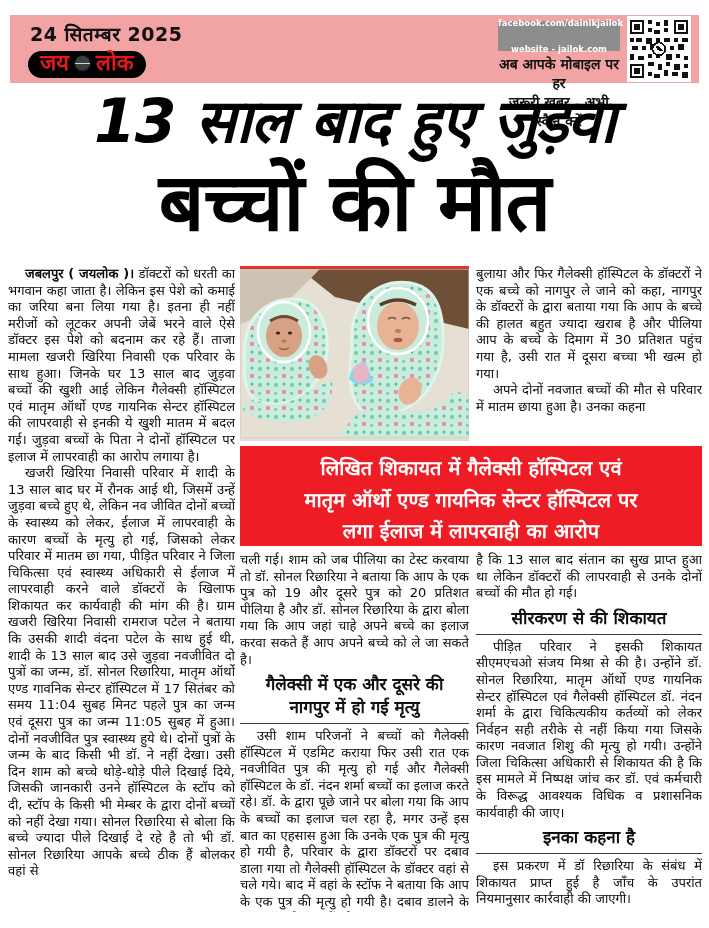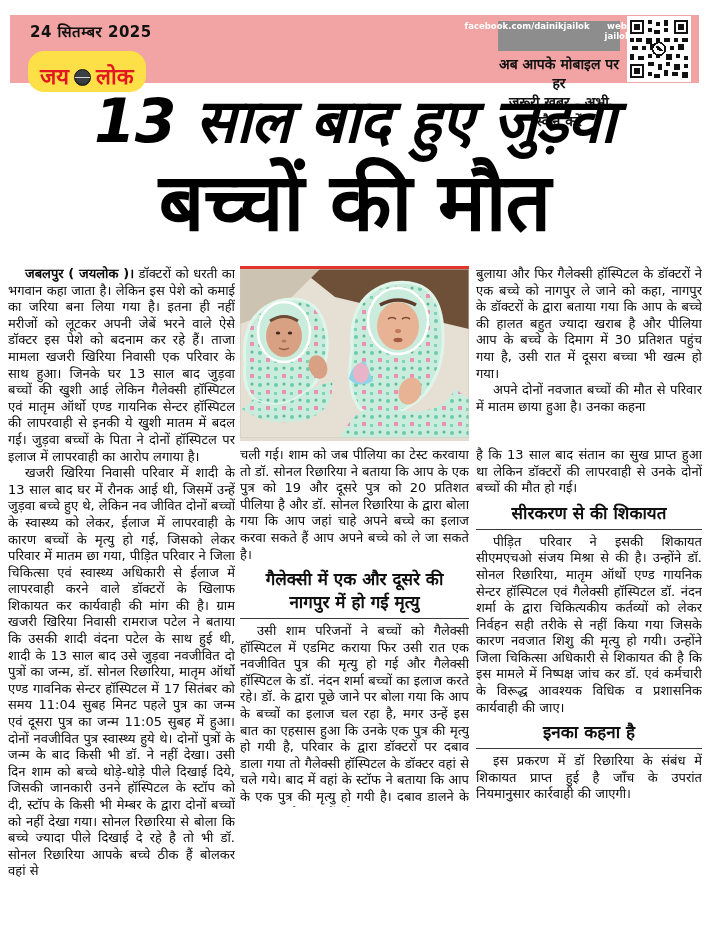--- a/index.html
+++ b/index.html
@@ -2,37 +2,37 @@
 <html lang="hi"><head>
 <meta charset="utf-8">
 <style>
   html,body{margin:0;padding:0;}
   body{
     width:709px;height:928px;position:relative;background:#ffffff;
     font-family:"DejaVu Sans", sans-serif;color:#0b0b0b;overflow:hidden;
   }
   
   .banner{position:absolute;left:10px;top:15px;width:689px;height:68px;background:#f2a3a3;}
-  .date{position:absolute;left:20px;top:6px;font-size:15px;font-weight:bold;color:#111;letter-spacing:.5px;}
+  .date{position:absolute;left:20px;top:6px;font-size:19px;font-weight:bold;color:#111;letter-spacing:.5px;}
   .logo-pill{
-    position:absolute;left:18px;top:36px;background:#fde047;border-radius:16px;
-    padding:14px 12px 3px 12px;display:flex;align-items:center;gap:5px;
+    position:absolute;left:18px;top:36px;background:#000000;border-radius:16px;
+    padding:0 12px 3px 12px;display:flex;align-items:center;gap:5px;
   }
   .logo-txt{font-size:22px;font-weight:bold;color:#e2181e;line-height:1.1;}
   .globe{
     width:15px;height:15px;border-radius:50%;
     background:
       linear-gradient(#0000 45%,#cfd6da 45%,#cfd6da 55%,#0000 55%),
       radial-gradient(circle at 50% 40%, #3a3f44 0 55%, #111 100%);
     border:1px solid #111;flex:0 0 auto;
   }
   .social-box{
     position:absolute;left:488px;top:6px;width:122px;height:30px;background:#8d8d8d;
     color:#fff;font-size:8.5px;font-weight:bold;text-align:center;
-    display:flex;flex-direction:row;justify-content:center;gap:15px;line-height:1.2;
+    display:flex;flex-direction:column;justify-content:center;gap:15px;line-height:1.2;
   }
   .scan-text{
     position:absolute;left:488px;top:40px;width:122px;text-align:center;
     font-size:14px;font-weight:bold;color:#111;line-height:1.35;
   }
   .qr-box{position:absolute;left:617px;top:1px;width:64px;height:66px;background:#fff;
     display:flex;align-items:center;justify-content:center;}
   .qr-box svg{display:block;}
   
   .headline{position:absolute;left:0;top:84px;width:709px;text-align:center;color:#000;}
@@ -200,20 +200,25 @@
           <rect x="0" y="0" width="229" height="169" fill="none" stroke="#cfc8bc" stroke-width="1"></rect>
         </svg>
       </div>
 
       <div class="col3top">
         <p class="para">बुलाया और फिर गैलेक्सी हॉस्पिटल के डॉक्टरों ने एक बच्चे को नागपुर ले जाने को कहा, नागपुर के डॉक्टरों के द्वारा बताया गया कि आप के बच्चे की हालत बहुत ज्यादा खराब है और पीलिया आप के बच्चे के दिमाग में 30 प्रतिशत पहुंच गया है, उसी रात में दूसरा बच्चा भी खत्म हो गया।</p>
         <p class="para indent">अपने दोनों नवजात बच्चों की मौत से परिवार में मातम छाया हुआ है। उनका कहना</p>
       </div>
     </div>
 
+    <div class="redbox">
+      <div>लिखित शिकायत में गैलेक्सी हॉस्पिटल एवं</div>
+      <div>मातृम ऑर्थो एण्ड गायनिक सेन्टर हॉस्पिटल पर</div>
+      <div>लगा ईलाज में लापरवाही का आरोप</div>
+    </div>
 
     <div class="bottom-row">
 
       <div class="col2b">
         <p class="para">चली गई। शाम को जब पीलिया का टेस्ट करवाया तो डॉ. सोनल रिछारिया ने बताया कि आप के एक पुत्र को 19 और दूसरे पुत्र को 20 प्रतिशत पीलिया है और डॉ. सोनल रिछारिया के द्वारा बोला गया कि आप जहां चाहे अपने बच्चे का इलाज करवा सकते हैं आप अपने बच्चे को ले जा सकते है।</p>
         <div class="col-heading">
           <div>गैलेक्सी में एक और दूसरे की</div>
           <div>नागपुर में हो गई मृत्यु</div>
         </div>
         <p class="para indent">उसी शाम परिजनों ने बच्चों को गैलेक्सी हॉस्पिटल में एडमिट कराया फिर उसी रात एक नवजीवित पुत्र की मृत्यु हो गई और गैलेक्सी हॉस्पिटल के डॉ. नंदन शर्मा बच्चों का इलाज करते रहे। डॉ. के द्वारा पूछे जाने पर बोला गया कि आप के बच्चों का इलाज चल रहा है, मगर उन्हें इस बात का एहसास हुआ कि उनके एक पुत्र की मृत्यु हो गयी है, परिवार के द्वारा डॉक्टरों पर दबाव डाला गया तो गैलेक्सी हॉस्पिटल के डॉक्टर वहां से चले गये। बाद में वहां के स्टॉफ ने बताया कि आप के एक पुत्र की मृत्यु हो गयी है। दबाव डालने के बाद स्टॉफ ने डॉक्टरों को</p>

